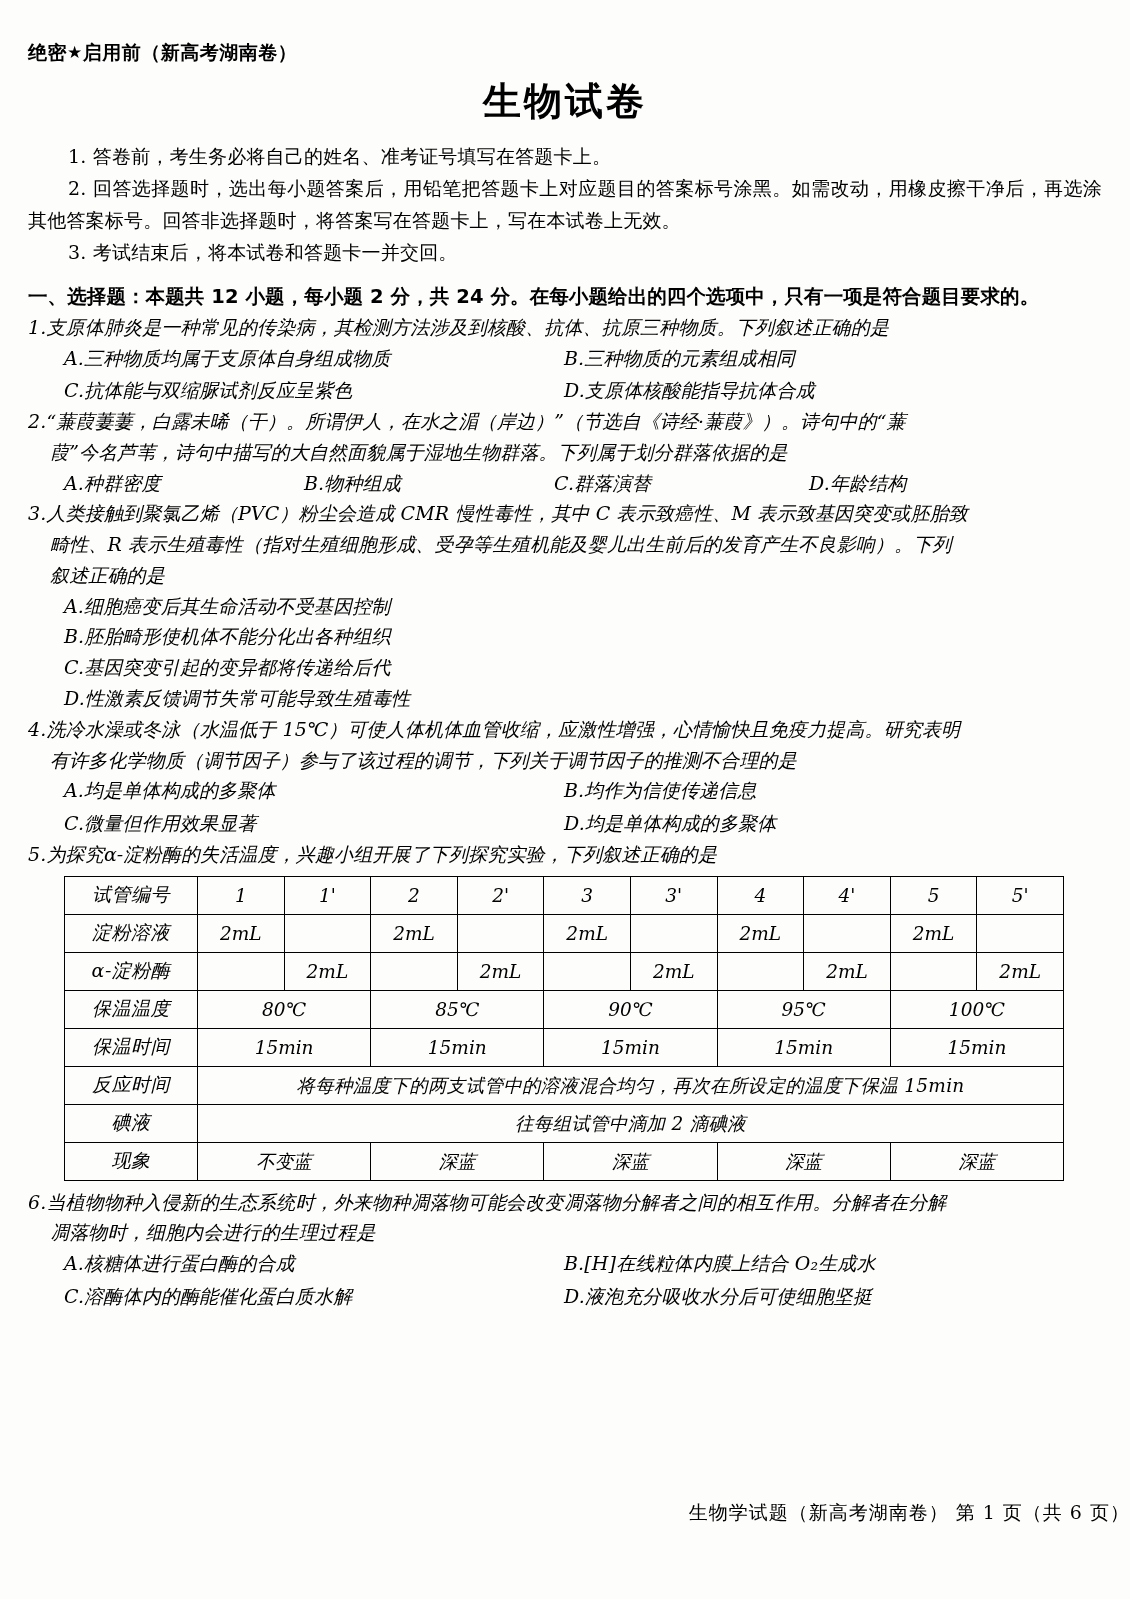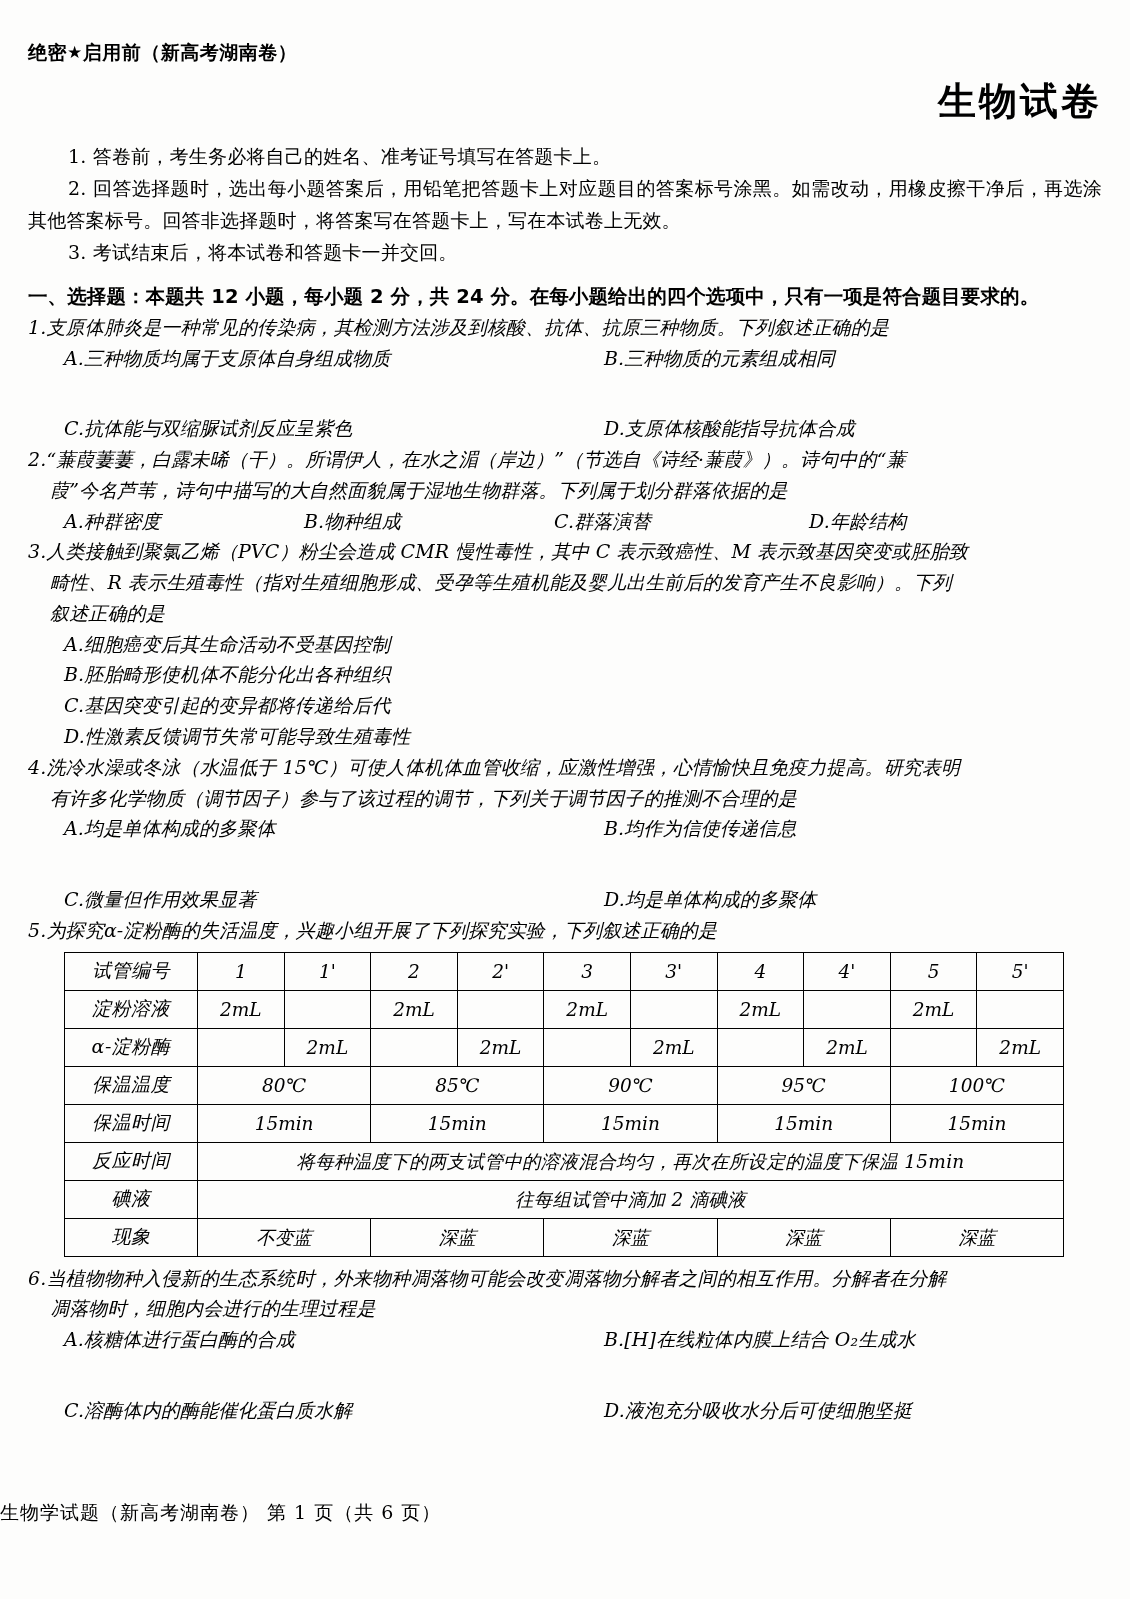--- a/index.html
+++ b/index.html
@@ -32,21 +32,21 @@
 
   
   .secret-line {
     font-family: "DejaVu Sans", "Liberation Sans", sans-serif;
     font-weight: bold;
     font-size: 19px;
     letter-spacing: 0.5px;
     margin-bottom: 10px;
   }
   .paper-title {
-    text-align: right;
+    text-align: center;
     font-family: "DejaVu Sans", "Liberation Sans", sans-serif;
     font-weight: bold;
     font-size: 38px;
     letter-spacing: 3px;
     margin: 6px 0 14px 0;
   }
 
   
   .notice-head {
     font-family: "DejaVu Sans", "Liberation Sans", sans-serif;
@@ -87,21 +87,20 @@
   }
   .q-stem.cont {
     padding-left: 22px;
     text-indent: 0;
   }
   .opts-grid {
     display: grid;
     grid-template-columns: 500px 1fr;
     padding-left: 36px;
     row-gap: 2px;
-    gap: 40px;
   }
   .opts-col {
     padding-left: 36px;
   }
   .opt {
     font-size: 19px;
     line-height: 1.62;
     letter-spacing: 0.15px;
     white-space: nowrap;
   }
@@ -137,21 +136,21 @@
     font-size: 18.5px;
     letter-spacing: 0.3px;
   }
 
   
   .footer {
     position: absolute;
     left: 0;
     right: 0;
     top: 1500px;
-    text-align: left;
+    text-align: right;
     font-size: 19px;
     letter-spacing: 1px;
     font-family: "DejaVu Serif", "Liberation Serif", serif;
   }
   .star {
     font-size: 17px;
     vertical-align: 1px;
   }
 </style>
 </head>

